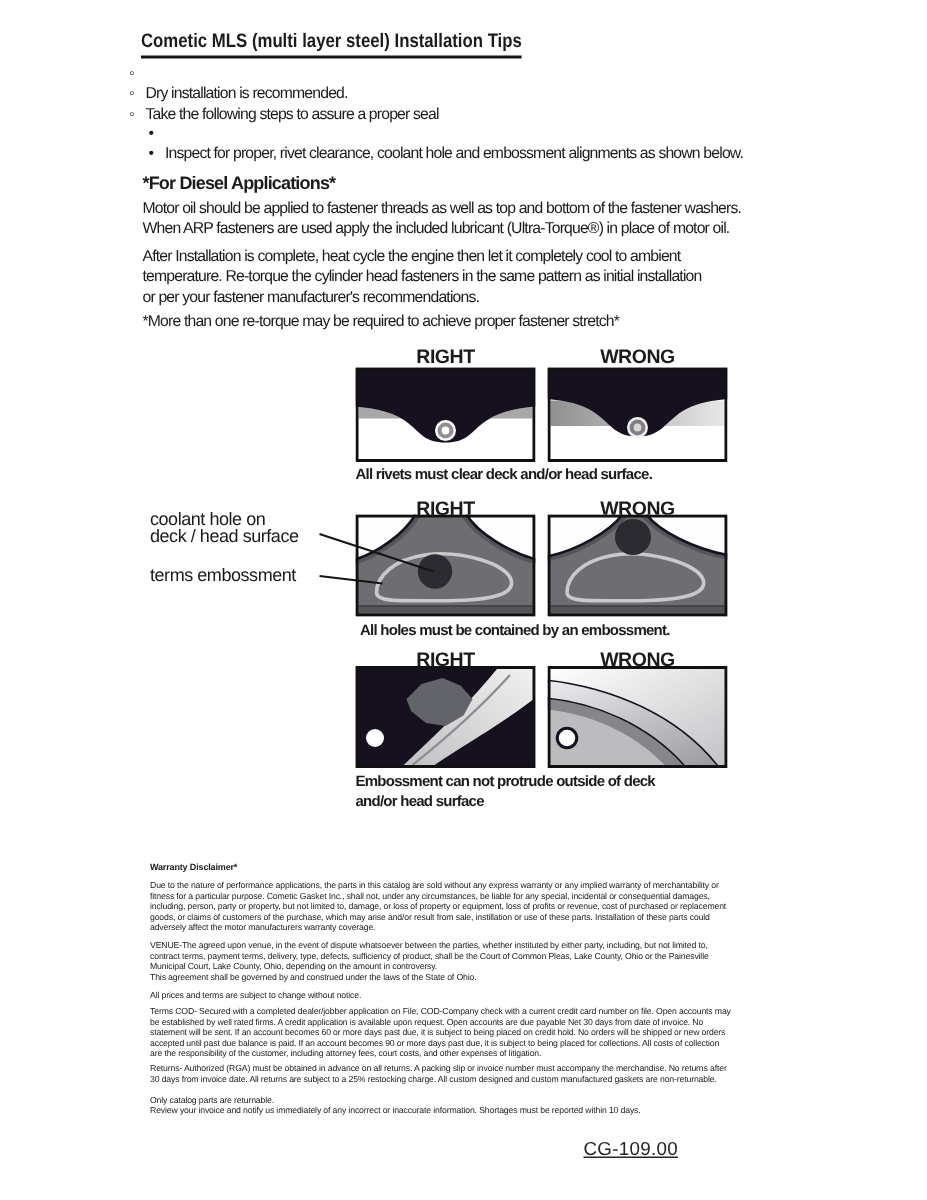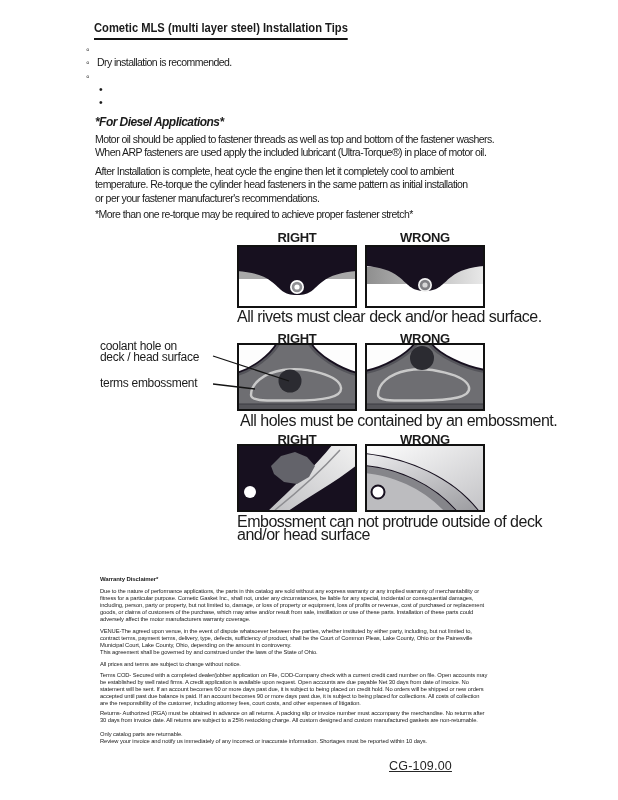--- a/index.html
+++ b/index.html
@@ -3,26 +3,26 @@
 <meta charset="utf-8">
 <style>
   html,body{margin:0;padding:0;}
   body{width:618px;height:800px;background:#ffffff;position:relative;overflow:hidden;
        font-family:"Liberation Sans",sans-serif;color:#1b1b1b;}
   .t{position:absolute;}
   .pre{white-space:pre-line;}
   .title{font-size:13px;font-weight:bold;border-bottom:2px solid #141414;padding-bottom:2.5px;
          white-space:nowrap;transform:scaleX(0.86);transform-origin:0 0;display:inline-block;}
   .body{font-size:10.5px;line-height:13.3px;letter-spacing:-0.55px;}
-  .bold{font-weight:bold;font-style:italic;}
+  .bold{font-weight:bold;}
   .brow{display:flex;white-space:normal;}
   .bm{width:11px;flex:none;}
   .sub{margin-left:13px;}
   .dghead{font-size:13px;font-weight:bold;width:120px;text-align:center;letter-spacing:-0.3px;}
-  .cap{font-size:16px;font-weight:normal;letter-spacing:-0.5px;line-height:12.6px;}
+  .cap{font-size:10px;font-weight:bold;letter-spacing:-0.5px;line-height:12.6px;}
   .lbl{font-size:12px;letter-spacing:-0.3px;line-height:10.8px;text-align:left;width:110px;}
   .legal{font-size:5.8px;line-height:7px;letter-spacing:-0.1px;width:450px;}
   .legal-h{font-size:6px;font-weight:bold;}
   .footer{font-size:12.5px;letter-spacing:0.2px;color:#262626;text-decoration:underline;}
   svg{display:block;}
 </style>
 </head>
 <body>
 
 <div class="t" style="left:94px;top:18px;">
@@ -32,26 +32,28 @@
 <div class="t body" style="left:86px;top:43px;width:470px;">
   <div class="brow">
       <span class="bm">◦</span>
     </div>
   <div class="brow">
       <span class="bm">◦</span>
       <span>Dry installation is recommended.</span>
     </div>
   <div class="brow">
       <span class="bm">◦</span>
+      <span>Take the following steps to assure a proper seal</span>
     </div>
   <div class="brow sub">
       <span class="bm">•</span>
     </div>
   <div class="brow sub">
       <span class="bm">•</span>
+      <span>Inspect for proper, rivet clearance, coolant hole and embossment alignments as shown below.</span>
     </div>
 </div>
 
 <div class="t body bold" style="left:95px;top:116px;font-size:12px;">*For Diesel Applications*</div>
 <div class="t body pre" style="left:95px;top:133px;width:470px;">Motor oil should be applied to fastener threads as well as top and bottom of the fastener washers.
 When ARP fasteners are used apply the included lubricant (Ultra-Torque®) in place of motor oil.</div>
 <div class="t body pre" style="left:95px;top:165px;width:470px;">After Installation is complete, heat cycle the engine then let it completely cool to ambient
 temperature. Re-torque the cylinder head fasteners in the same pattern as initial installation
 or per your fastener manufacturer's recommendations.</div>
 <div class="t body" style="left:95px;top:208px;width:470px;">*More than one re-torque may be required to achieve proper fastener stretch*</div>

